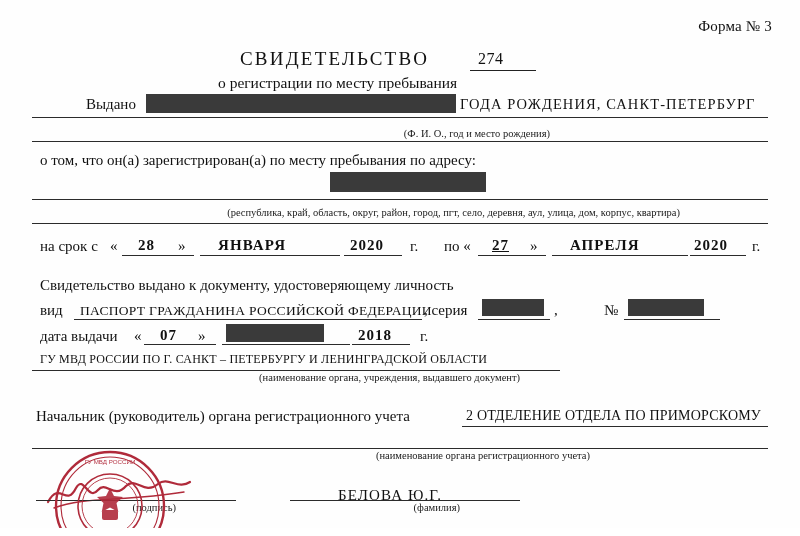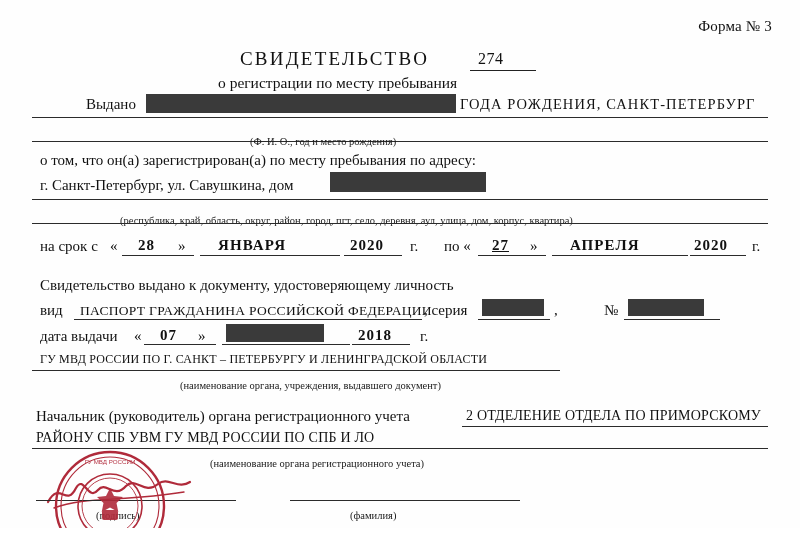--- a/index.html
+++ b/index.html
@@ -76,23 +76,22 @@
   }
   
   .redact {
     position: absolute;
     background: #3a3a3a;
   }
   
   .caption {
     position: absolute;
     font-size: 10.5px;
-    text-align: left;
+    text-align: right;
     color: #1a1a1a;
-    margin-top: 8px;
   }
   
   .stamp {
     position: absolute;
     left: 30px;
     top: 450px;
     width: 160px;
     height: 112px;
   }
   .stamp svg { display: block; }
@@ -127,21 +126,20 @@
   <div class="txt" style="left:86px; top:96px;">Выдано</div>
   <div class="redact" style="left:146px; top:94px; width:310px; height:19px;"></div>
   <div class="txt sp" style="left:460px; top:96px; font-size:14.5px;">ГОДА РОЖДЕНИЯ, САНКТ-ПЕТЕРБУРГ</div>
   <div class="rule" style="left:32px; top:117px; width:736px;"></div>
 
   <div class="rule" style="left:32px; top:141px; width:736px;"></div>
   <div class="caption" style="left:250px; top:128px; width:300px;">(Ф. И. О., год и место рождения)</div>
 
   <div class="txt" style="left:40px; top:152px;">о том, что он(а) зарегистрирован(а) по месту пребывания по адресу:</div>
 
-  <div class="txt" style="left:40px; top:177px;">г. Санкт-Петербург, ул. Савушкина, дом</div>
   <div class="redact" style="left:330px; top:172px; width:156px; height:20px;"></div>
   <div class="rule" style="left:32px; top:199px; width:736px;"></div>
   <div class="caption" style="left:120px; top:207px; width:560px;">(республика, край, область, округ, район, город, пгт, село, деревня, аул, улица, дом, корпус, квартира)</div>
   <div class="rule" style="left:32px; top:223px; width:736px;"></div>
 
   <div class="txt" style="left:40px; top:238px;">на срок с</div>
   <div class="txt" style="left:110px; top:238px;">«</div>
   <div class="txt" style="left:138px; top:237px; font-weight:bold; letter-spacing:1px;font-family:Liberation Serif, serif;">28</div>
   <div class="txt" style="left:178px; top:238px;">»</div>
   <div class="rule" style="left:122px; top:255px; width:72px;"></div>
@@ -190,34 +188,34 @@
   <div class="txt" style="left:420px; top:328px;">г.</div>
 
   <div class="txt" style="left:40px; top:352px; font-size:12px; letter-spacing:0.2px;">ГУ  МВД  РОССИИ  ПО  Г. САНКТ – ПЕТЕРБУРГУ  И  ЛЕНИНГРАДСКОЙ ОБЛАСТИ</div>
   <div class="rule" style="left:32px; top:370px; width:528px;"></div>
   <div class="caption" style="left:180px; top:372px; width:340px;">(наименование органа, учреждения, выдавшего документ)</div>
 
   <div class="txt" style="left:36px; top:408px;">Начальник (руководитель) органа регистрационного учета</div>
   <div class="txt" style="left:466px; top:408px; font-size:14px; letter-spacing:0.2px;">2 ОТДЕЛЕНИЕ ОТДЕЛА  ПО ПРИМОРСКОМУ</div>
   <div class="rule" style="left:462px; top:426px; width:306px;"></div>
 
-  <div class="txt" style="left:36px; top:430px; font-size:14px; letter-spacing:0.2px;">РАЙОНУ СПБ УВМ  ГУ  МВД  РОССИИ  ПО СПБ  И  ЛО</div>
   <div class="rule" style="left:32px; top:448px; width:736px;"></div>
   <div class="caption" style="left:210px; top:450px; width:380px;">(наименование органа регистрационного учета)</div>
 
   <div class="sig">
     <svg width="150" height="48" viewBox="0 0 150 48">
       <path d="M4,34 C16,12 22,40 32,20 C40,6 44,34 54,22 C62,12 70,32 82,18 C92,8 100,28 114,16 C124,8 134,22 146,14" fill="none" stroke="#b02a3a" stroke-width="2.2" stroke-linecap="round"></path>
       <path d="M10,40 C40,28 80,34 140,24" fill="none" stroke="#b02a3a" stroke-width="1.4" stroke-linecap="round"></path>
     </svg>
   </div>
 
   <div class="rule" style="left:36px; top:500px; width:200px;"></div>
   <div class="caption" style="left:96px; top:502px; width:80px;">(подпись)</div>
 
+  <div class="txt sp" style="left:338px; top:487px; font-size:15px;">БЕЛОВА Ю.Г.</div>
   <div class="rule" style="left:290px; top:500px; width:230px;"></div>
   <div class="caption" style="left:350px; top:502px; width:110px;">(фамилия)</div>
 
   <div class="stamp">
     <svg width="160" height="112" viewBox="0 0 160 112">
       <g stroke="#b02a3a" fill="none">
         <circle cx="80" cy="56" r="54" stroke-width="2.4"></circle>
         <circle cx="80" cy="56" r="49" stroke-width="1.1"></circle>
         <circle cx="80" cy="56" r="32" stroke-width="1.6"></circle>
         <circle cx="80" cy="56" r="28" stroke-width="0.9"></circle>

